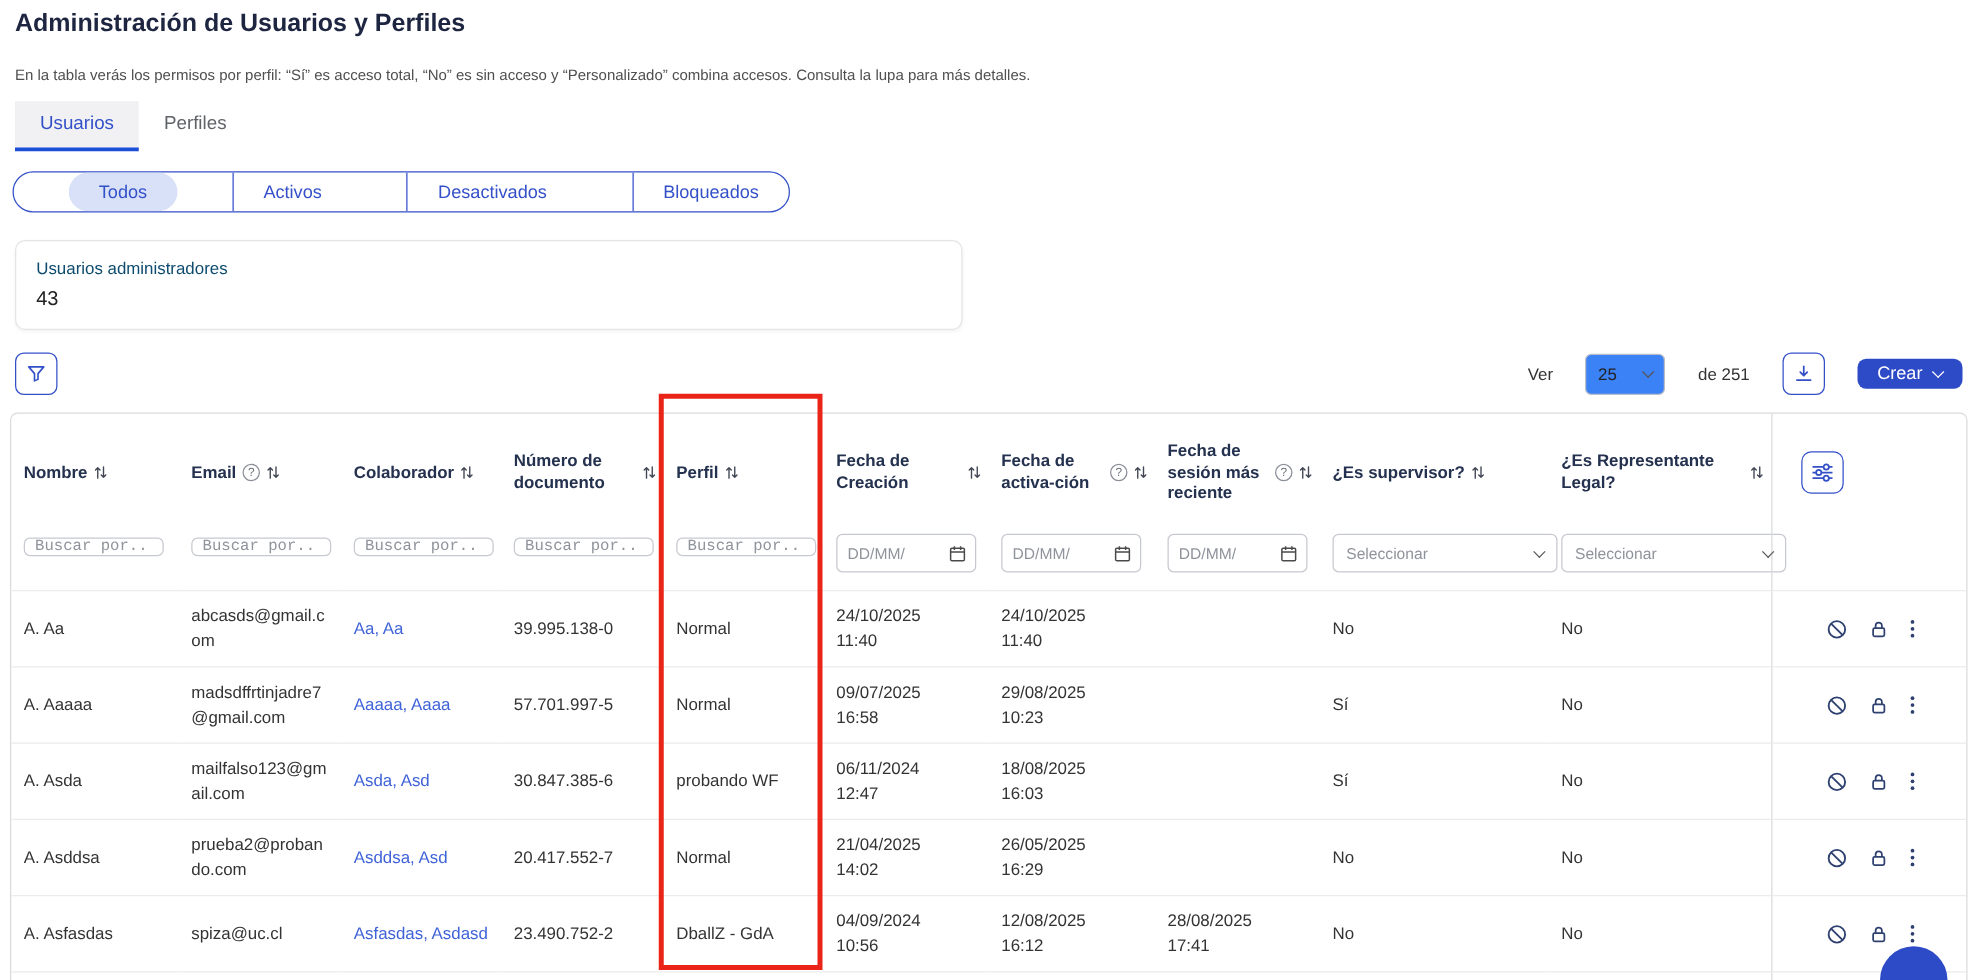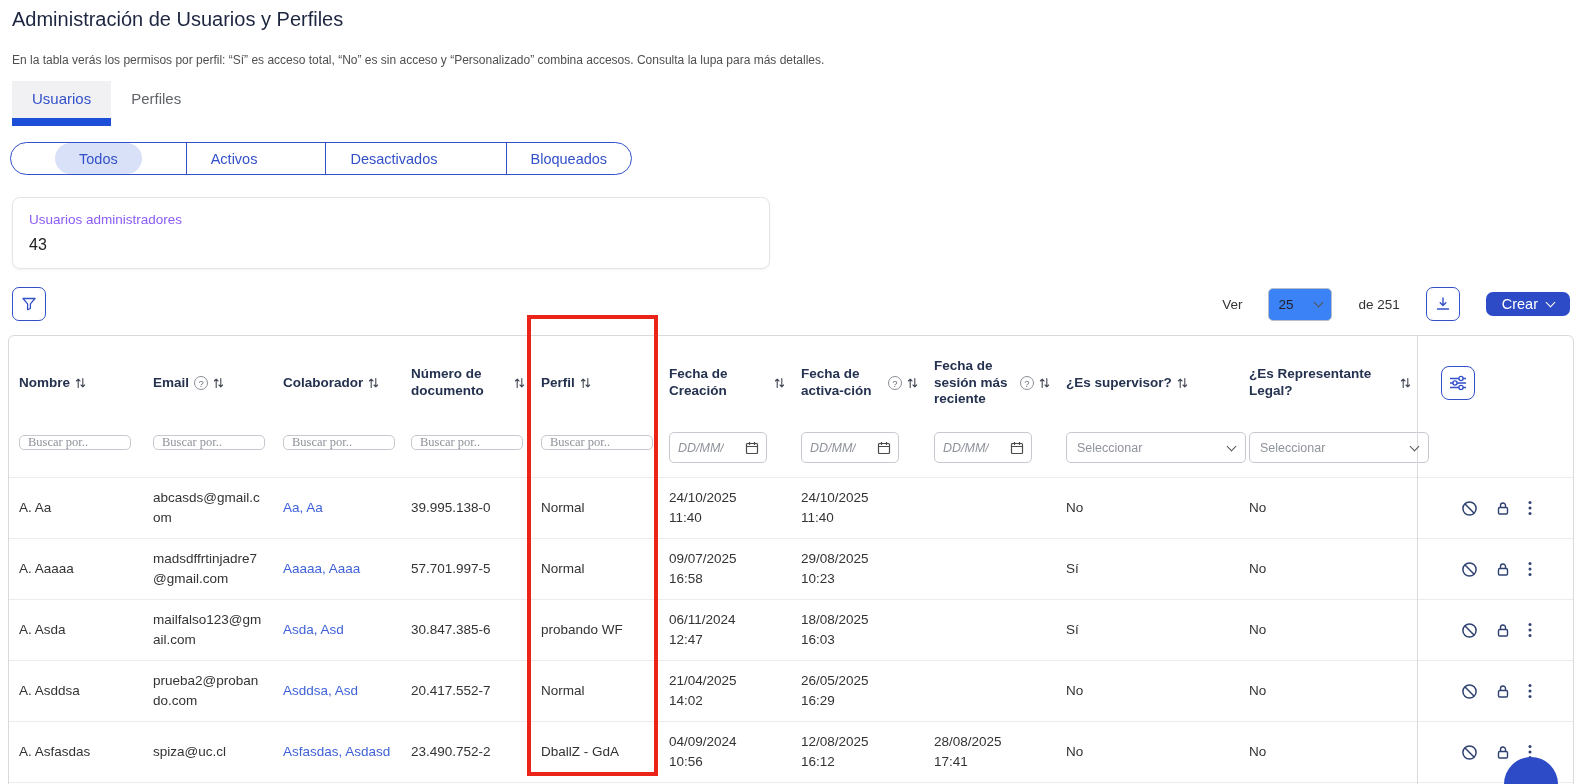--- a/index.html
+++ b/index.html
@@ -1,36 +1,36 @@
 <!DOCTYPE html>
 <html><head>
 <meta charset="utf-8">
 <style>
   * { box-sizing: border-box; margin: 0; padding: 0; }
   html, body { width: 1582px; height: 784px; overflow: hidden; background: #fff;
     font-family: "Liberation Sans", sans-serif; }
   .page { position: relative; width: 100%; height: 100%; }
 
-  h1 { font-size: 20px; font-weight: 400; color: #1d2540; padding: 8px 0 0 12px; }
+  h1 { font-size: 20px; font-weight: 700; color: #1d2540; padding: 8px 0 0 12px; }
   .subtitle { font-size: 12px; color: #4f4f4f; margin: 22px 0 0 12px; }
 
   .tabs { display: flex; margin: 14px 0 0 12px; }
   .tab { padding: 9px 20px 11px; font-size: 15px; color: #5f6368; cursor: pointer; }
-  .tab.active { color: #3350c9; background: #f1f1f4; border-bottom: 8px solid #1d4ed8; font-weight: 500; }
+  .tab.active { color: #3350c9; background: #f1f1f4; border-bottom: 3px solid #1d4ed8; font-weight: 500; }
 
   .segmented { display: inline-flex; margin: 16px 0 0 10px; border: 1px solid #3350c9;
     border-radius: 17px; overflow: hidden; height: 33px; background: #fff; }
   .segment { display: flex; align-items: center; padding: 0 24px; font-size: 14.5px;
     color: #3350c9; border-left: 1px solid #3350c9; cursor: pointer; white-space: nowrap; margin-left: 44px; }
   .segment:first-child { border-left: none; }
   .segment.active { background: #d9e1f8; border-radius: 16px; font-weight: 500; }
 
   .summary-card { width: 758px; margin: 22px 0 0 12px; border: 1px solid #e4e4e7;
     border-radius: 8px; padding: 14px 16px; box-shadow: 0 1px 3px rgba(0,0,0,.05); }
-  .card-label { font-size: 13.5px; color: #8b5cf6; }
+  .card-label { font-size: 13.5px; color: #0c4a6e; }
   .card-value { font-size: 16px; color: #222; margin-top: 9px; }
 
   .toolbar { display: flex; align-items: center; margin: 18px 12px 0 12px; }
   .icon-btn { width: 34px; height: 34px; border: 1px solid #3350c9; border-radius: 7px;
     background: #fff; display: flex; align-items: center; justify-content: center; cursor: pointer; }
   .toolbar-right { margin-left: auto; display: flex; align-items: center; gap: 26px; }
   .txt { font-size: 13.5px; color: #333; }
   .select-sm { width: 64px; height: 33px; border: 1px solid #b9bdc7; border-radius: 5px;
     display: flex; align-items: center; justify-content: space-between; padding: 0 9px;
     font-size: 13.5px; color: #222; background: #3b82f6; cursor: pointer; }
@@ -49,25 +49,25 @@
     font-size: 13.5px; color: #24314f; font-weight: 700; }
   .th-inner { display: flex; align-items: center; gap: 5px; }
   .th-label { line-height: 1.25; }
   .help { flex: none; width: 14px; height: 14px; border: 1px solid #8b8f98; border-radius: 50%;
     color: #6d7178; font-size: 9.5px; font-weight: 400; display: inline-flex; align-items: center;
     justify-content: center; cursor: pointer; }
   .sort { flex: none; display: inline-flex; cursor: pointer; }
 
   .filter-row td { padding: 2px 6px 14px 10px; vertical-align: top; }
   .filter-input { width: 112px; height: 15px; border: 1px solid #c6c9d0; border-radius: 5px;
-    padding: 0 8px; font-size: 12.5px; color: #0c4a6e; font-family: Liberation Serif, serif; }
+    padding: 0 8px; font-size: 12.5px; color: #0c4a6e; font-family: Liberation Mono, monospace; }
   .filter-input::placeholder { color: #8f939b; }
-  .date-field { width: 98px; height: 31px; border: 1px solid #c6c9d0; border-radius: 5px;
+  .date-field { width: 112px; height: 31px; border: 1px solid #c6c9d0; border-radius: 5px;
     display: flex; align-items: center; justify-content: space-between; padding: 0 7px 0 8px;
-    background: #fff; cursor: pointer; font-style: italic; }
+    background: #fff; cursor: pointer; }
   .date-field .ph { font-size: 12.5px; color: #8f939b; white-space: nowrap; overflow: hidden; }
   .select-field { width: 180px; height: 31px; border: 1px solid #c6c9d0; border-radius: 5px;
     display: flex; align-items: center; justify-content: space-between; padding: 0 10px;
     background: #fff; cursor: pointer; }
   .select-field .ph { font-size: 12.5px; color: #8f939b; }
 
   tbody td { height: 61px; border-top: 1px solid #ececee; padding: 8px 8px 8px 10px;
     font-size: 13.5px; color: #333; vertical-align: middle; line-height: 1.45; }
   td.email { overflow-wrap: anywhere; }
   .link { color: #3f62d8; cursor: pointer; }

